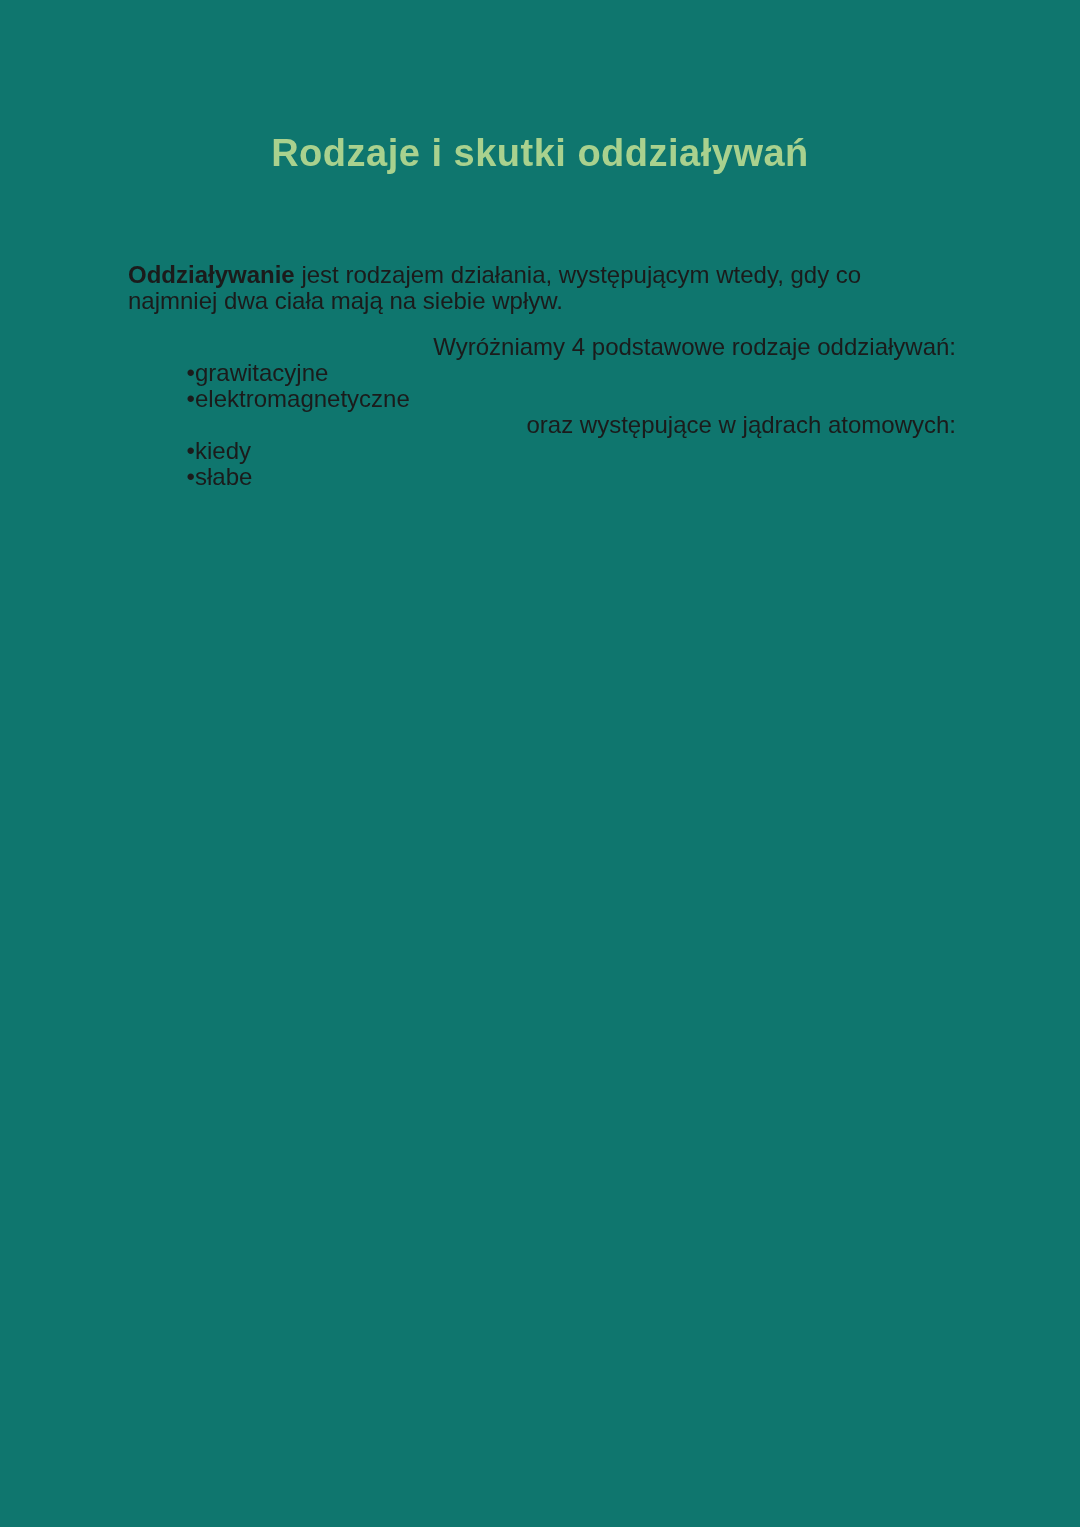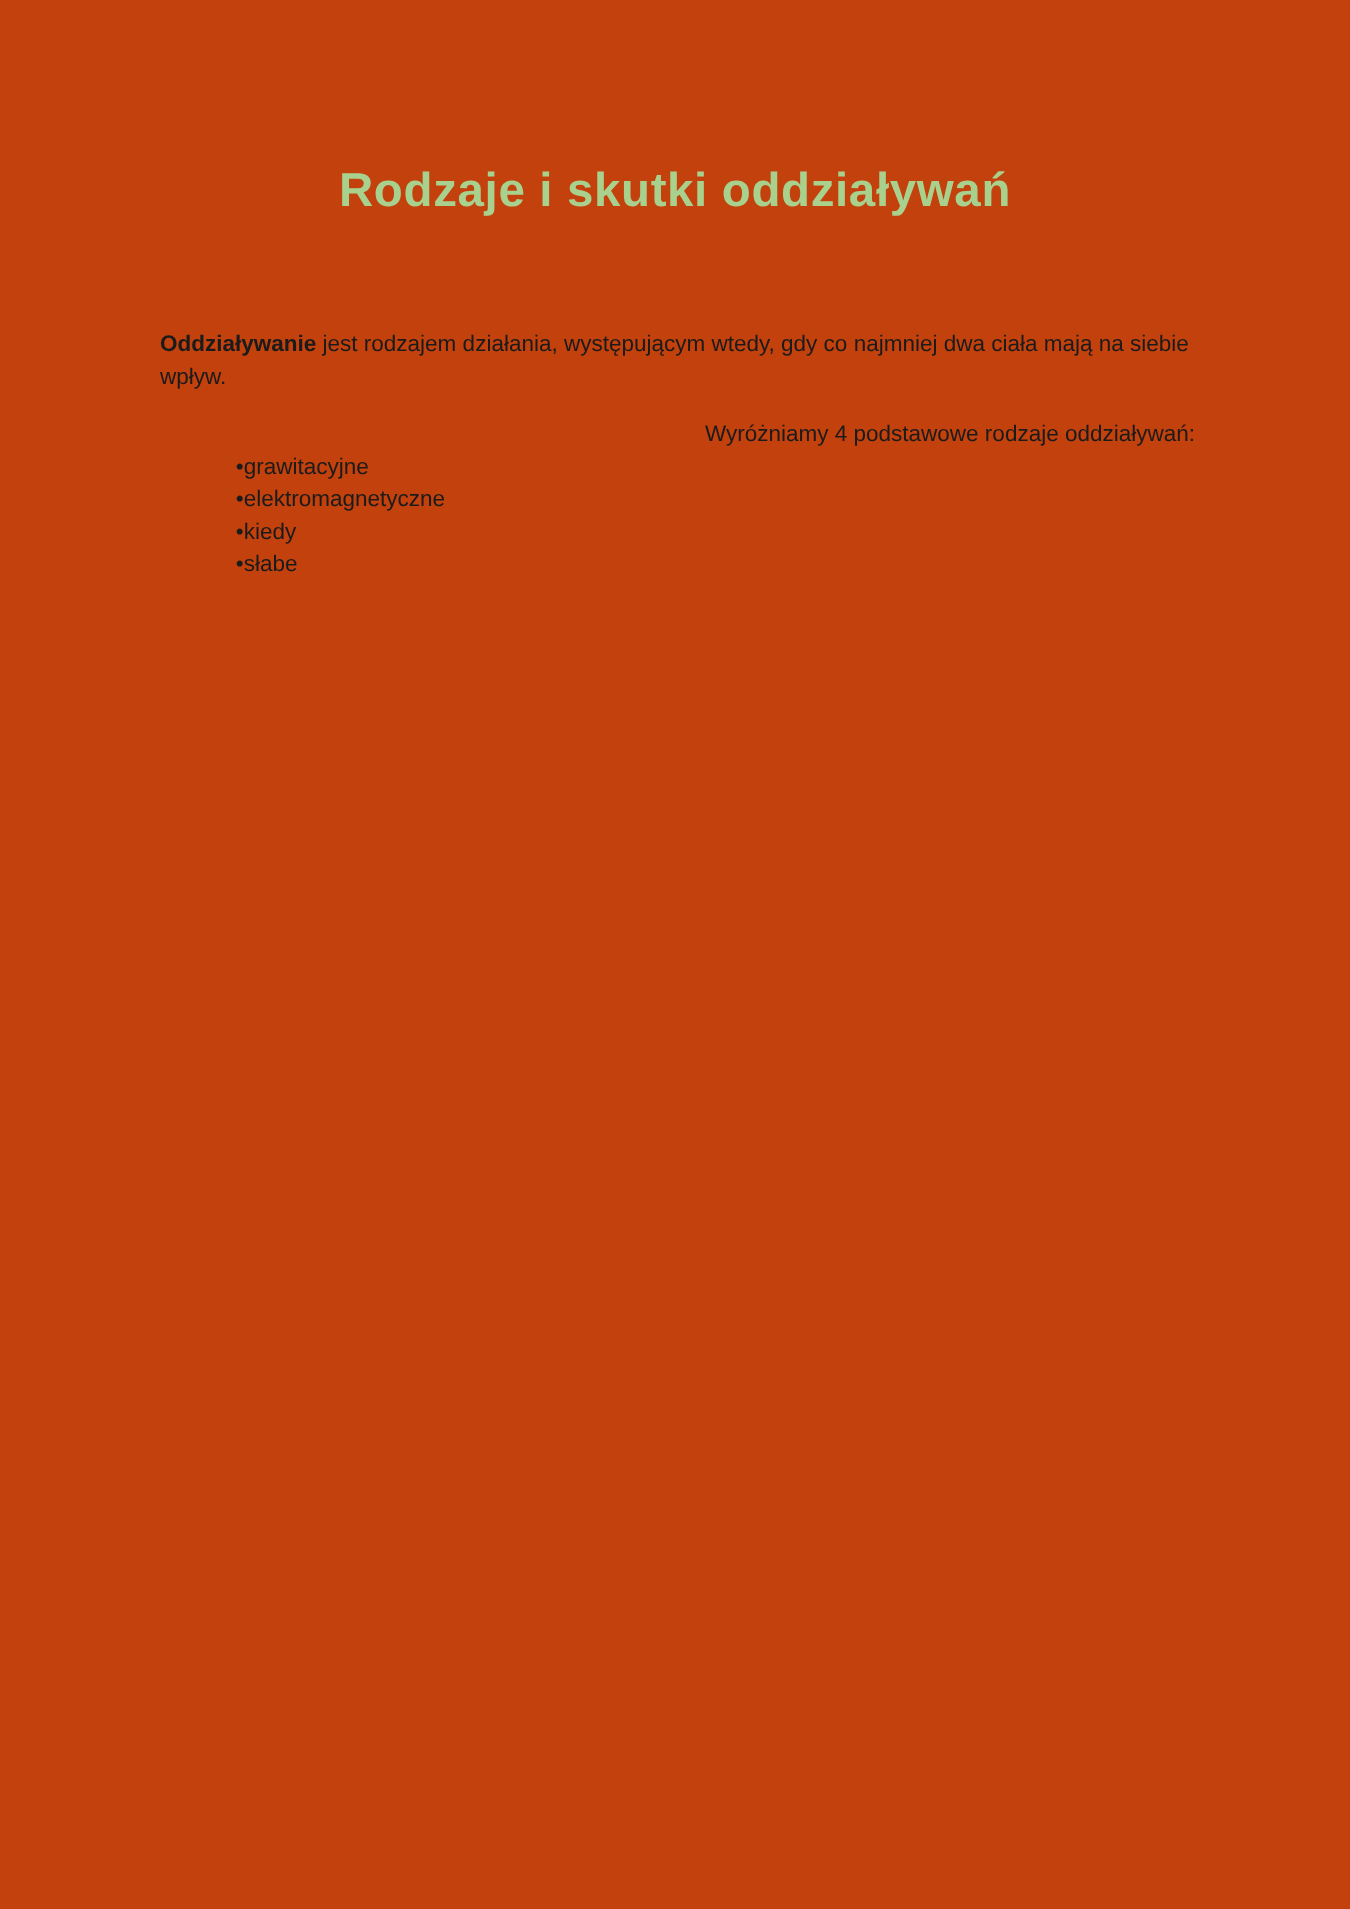--- a/index.html
+++ b/index.html
@@ -5,40 +5,40 @@
 <style>
   html, body {
     margin: 0;
     padding: 0;
     background: #ffffff;
   }
   .page {
     position: relative;
     width: 1080px;
     height: 1527px;
-    background: #c2410c;
+    background: #0f766e;
     font-family: "Liberation Sans", sans-serif;
     color: #1b1b1b;
     overflow: hidden;
     box-sizing: border-box;
   }
   .doc-title {
     margin: 0;
     padding-top: 130px;
     text-align: center;
     font-size: 38px;
     line-height: 47px;
     font-weight: 700;
     letter-spacing: 0.5px;
   }
   .content {
     margin-top: 85px;
     margin-left: 128px;
     width: 828px;
-    font-size: 18px;
+    font-size: 24px;
     line-height: 26px;
   }
   .content p {
     margin: 0 0 20px 0;
   }
   .content strong {
     font-weight: 700;
   }
   .list-block {
     margin: 0 0 19px 0;
@@ -76,20 +76,21 @@
       <div class="bullet-item">
           <span class="bullet">•</span>
           <span>grawitacyjne</span>
         </div>
 
       <div class="bullet-item">
           <span class="bullet">•</span>
           <span>elektromagnetyczne</span>
         </div>
 
+      <div class="list-line">oraz występujące w jądrach atomowych:</div>
 
       <div class="bullet-item">
           <span class="bullet">•</span>
           <span>kiedy</span>
         </div>
 
       <div class="bullet-item">
           <span class="bullet">•</span>
           <span>słabe</span>
         </div>

